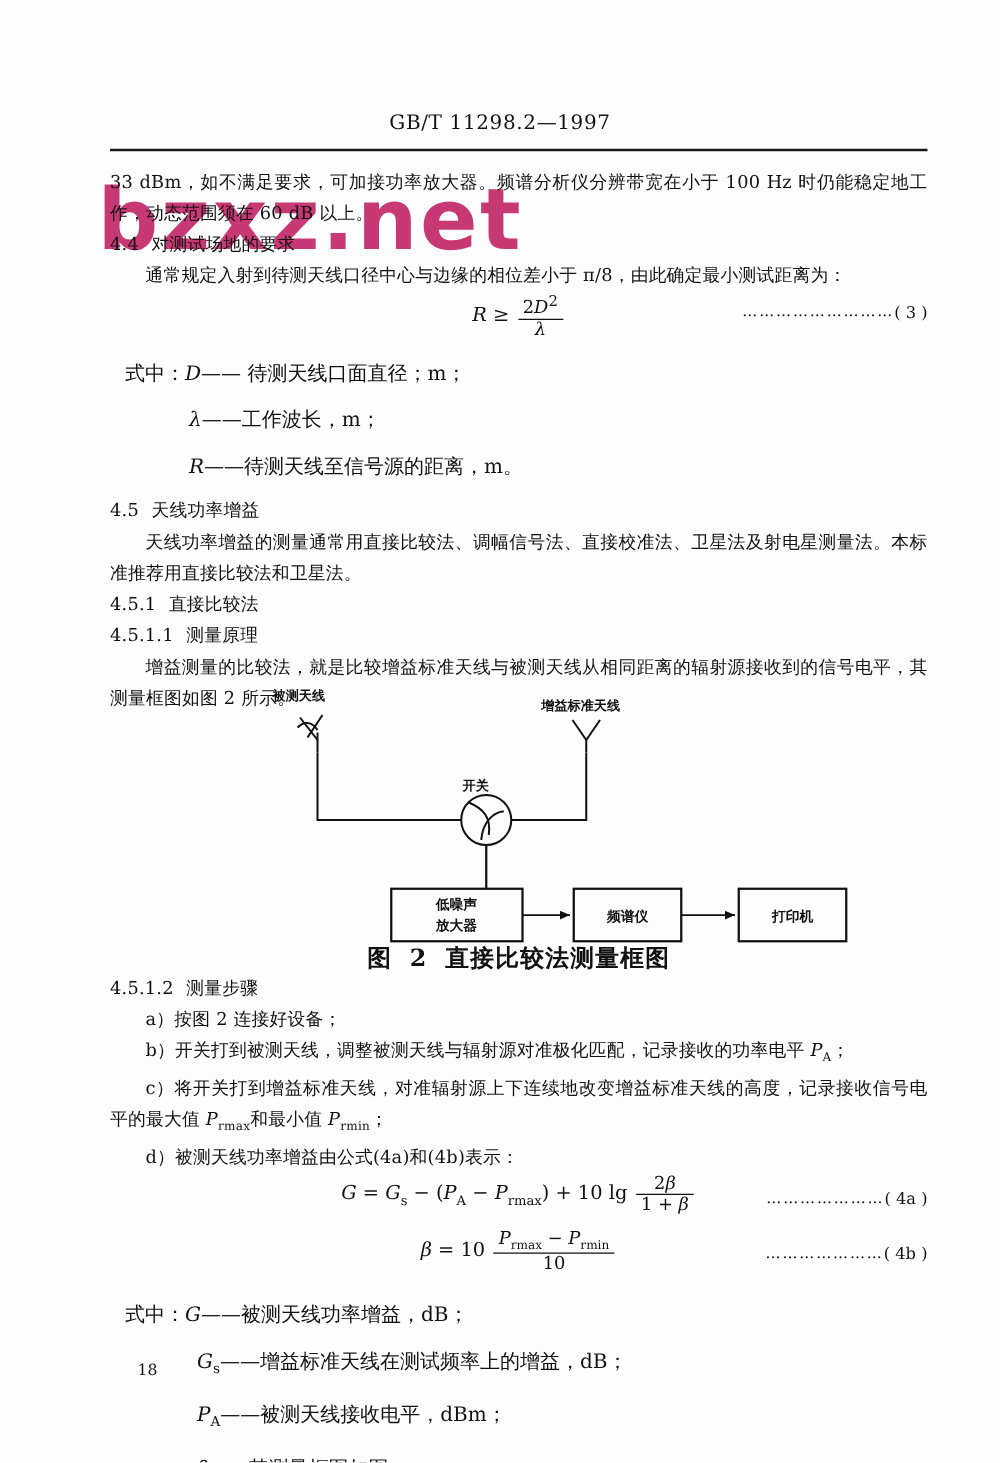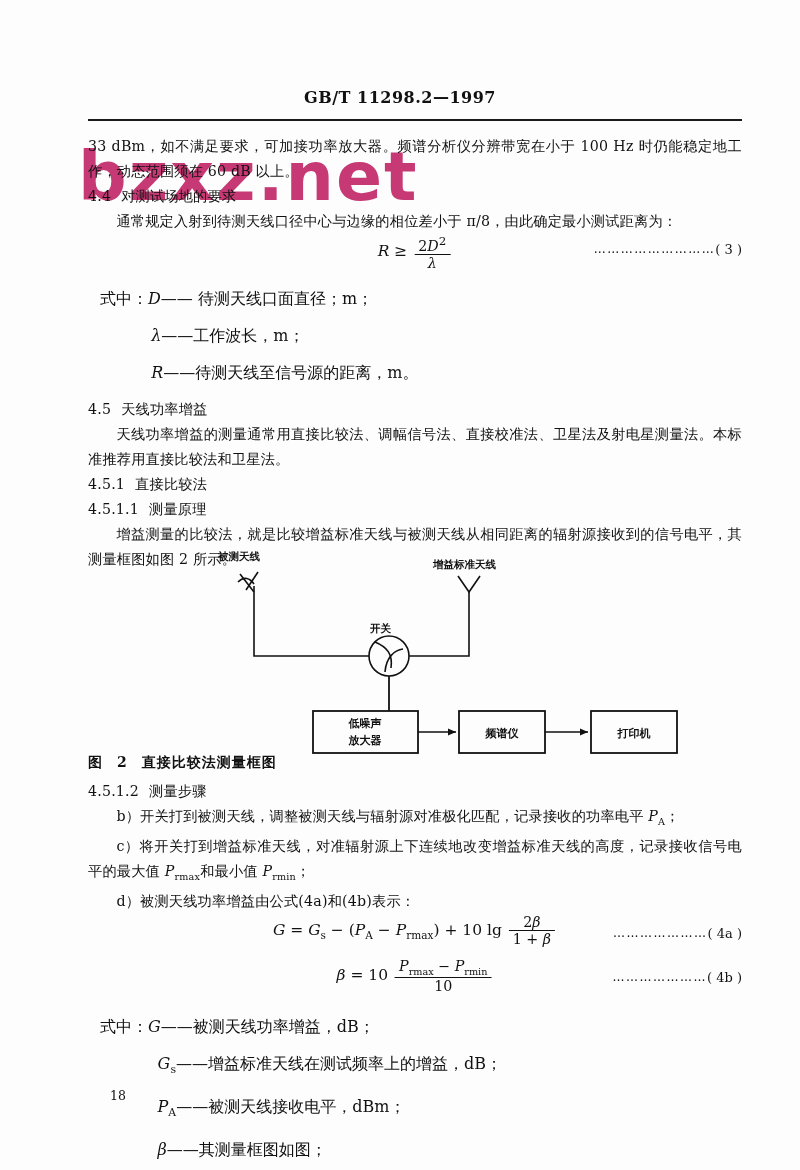--- a/index.html
+++ b/index.html
@@ -38,21 +38,21 @@
   }
 
   
   #header-title {
     position: absolute;
     left: 0;
     right: 0;
     top: 88px;
     text-align: center;
     font-family: "DejaVu Serif", "Liberation Serif", serif;
-    font-weight: bold;
+    font-weight: normal;
     font-size: 16px;
     letter-spacing: .5px;
   }
   #header-rule {
     position: absolute;
     left: 88px;
     top: 119px;
     width: 654px;
     height: 2px;
     background: #1a1a1a;
@@ -148,22 +148,22 @@
     top: 546px;
     width: 654px;
     height: 250px;
   }
   #figure svg { display: block; }
   #fig-caption {
     position: absolute;
     left: 0;
     right: 0;
     top: 208px;
-    text-align: left;
-    font-size: 14px;
+    text-align: center;
+    font-size: 19px;
     font-weight: bold;
     letter-spacing: 1px;
   }
   #fig-caption .gap { display: inline-block; width: 14px; }
 
   .fig-label {
     font-family: "DejaVu Sans", "Liberation Sans", sans-serif;
     font-size: 10.5px;
     font-weight: bold;
     fill: #111;
@@ -300,20 +300,21 @@
       <span>图</span><span class="gap"></span><span>2</span><span class="gap"></span><span>直接比较法测量框图</span>
     </div>
   </div>
 
   <div class="content" style="top:779px;">
 
     <p class="heading">
       <span class="num">4.5.1.2</span><span>测量步骤</span>
     </p>
 
+    <p class="item">a）按图 2 连接好设备；</p>
 
     <p class="item">
       <span>b）开关打到被测天线，调整被测天线与辐射源对准极化匹配，记录接收的功率电平</span>
       <i class="var">P</i><sub>A</sub><span>；</span>
     </p>
 
     <p class="item">
       <span>c）将开关打到增益标准天线，对准辐射源上下连续地改变增益标准天线的高度，记录接收信号电平的最大值</span>
       <i class="var">P</i><sub>rmax</sub><span>和最小值</span>
       <i class="var">P</i><sub>rmin</sub><span>；</span>

